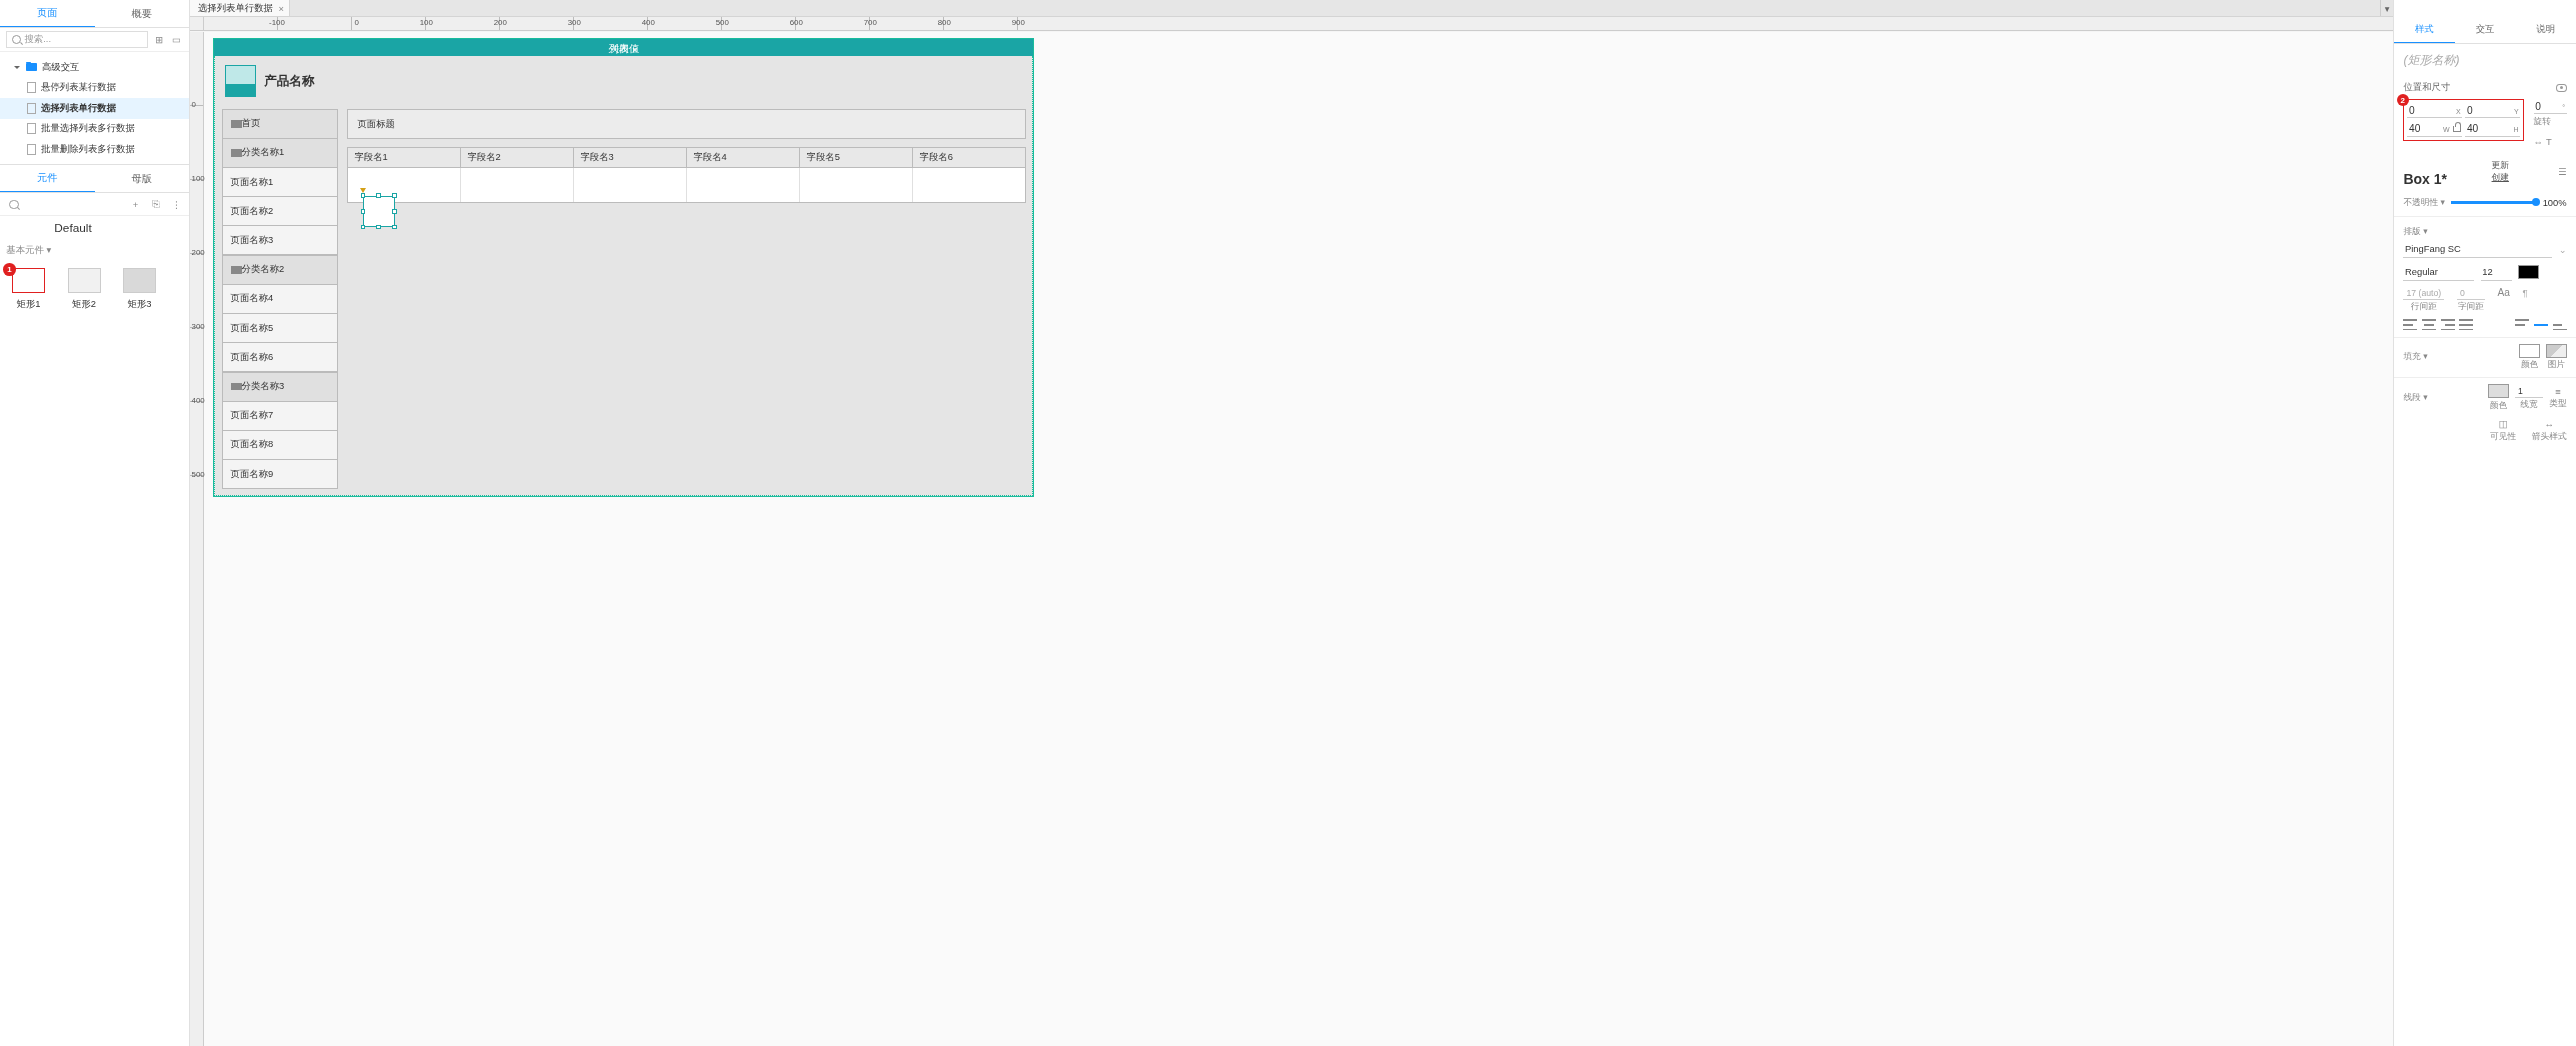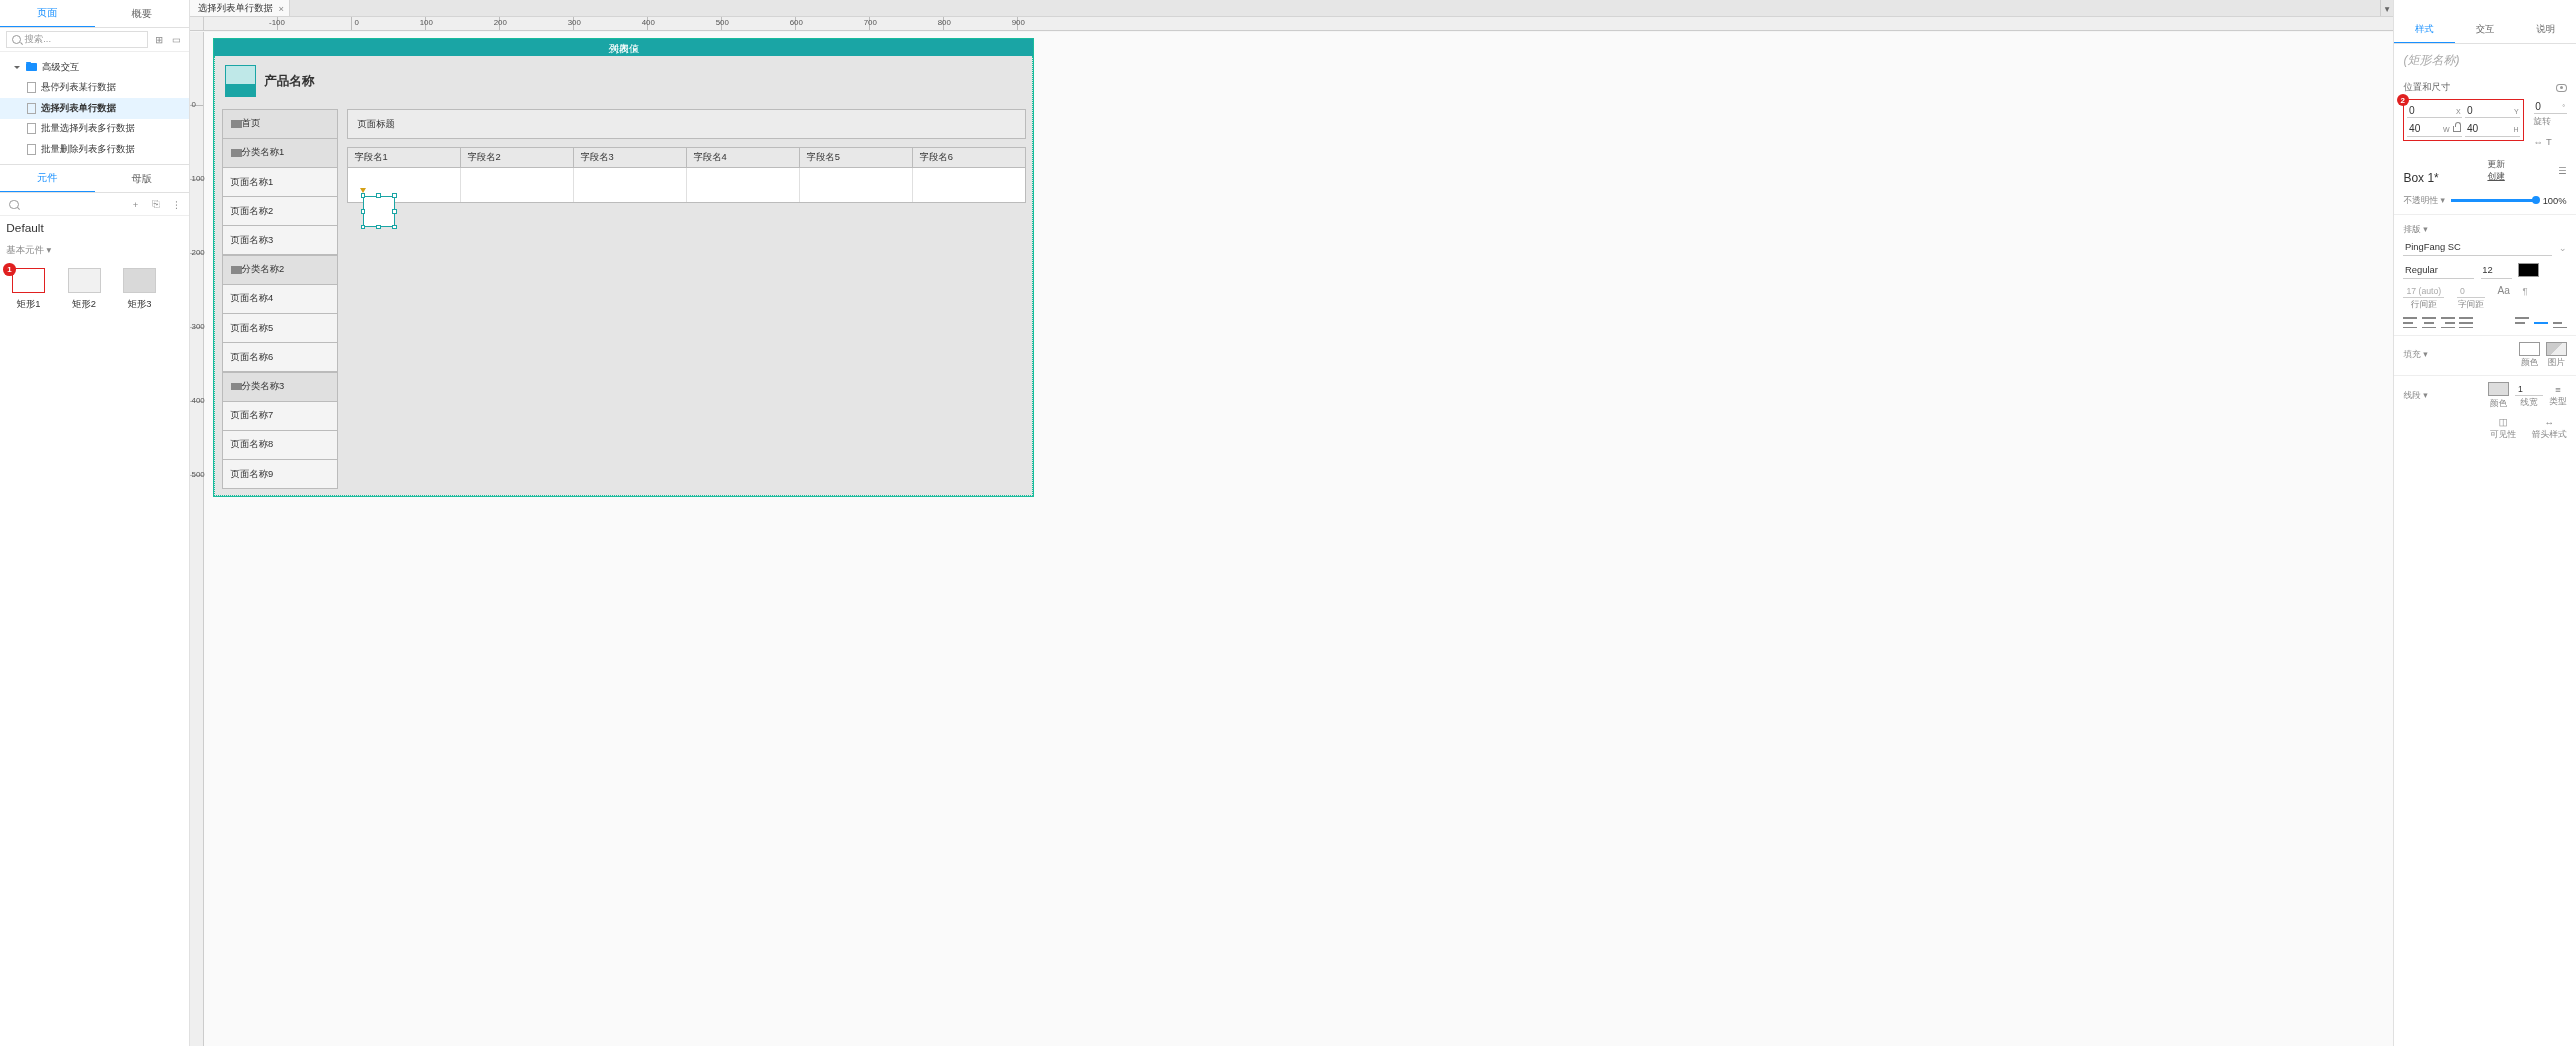--- a/index.html
+++ b/index.html
@@ -20,21 +20,21 @@
 .tree-row { height: 20.5px; display: flex; align-items: center; padding: 0 6.3px 0 14px; cursor: pointer; gap: 4.7px; }
 .tree-row.lvl1 { padding-left: 27px; }
 .tree-row.active { background: #e6f4ff; font-weight: 600; }
 .folder-ic { width: 11px; height: 7.9px; background: #1890ff; border-radius: 0.8px; position: relative; }
 .folder-ic::before { content: ""; position: absolute; top: -1.6px; left: 0; width: 4.7px; height: 1.6px; background: #1890ff; border-radius: 0.8px 0.8px 0 0; }
 .page-ic { width: 9.4px; height: 11px; border: 0.8px solid #aaa; }
 .caret { width: 0; height: 0; border-left: 3.1px solid transparent; border-right: 3.1px solid transparent; border-top: 3.9px solid #666; margin-right: 1.6px; }
 
 .lp-lib-tabs { display: flex; border-top: 0.8px solid #e0e0e0; border-bottom: 0.8px solid #e0e0e0; }
 .lp-lib-toolbar { display: flex; align-items: center; padding: 3.1px 6.3px; gap: 7.9px; border-bottom: 0.8px solid #eee; }
-.lib-name { padding: 4.7px 6.3px; font-size: 11.8px; }
+.lib-name { padding: 4.7px 6.3px; font-size: 11.8px; margin-left: 48px; }
 .lib-section { padding: 4.7px 6.3px; color: #888; }
 .lib-items { display: flex; gap: 20.5px; padding: 6.3px 11px; }
 .lib-item { display: flex; flex-direction: column; align-items: center; gap: 4.7px; width: 35px; cursor: pointer; position: relative; }
 .lib-swatch { width: 33px; height: 25px; border: 0.8px solid #ccc; }
 .lib-swatch.blank {}
 .lib-swatch.light { background: #f1f1f1; }
 .lib-swatch.grey { background: #d9d9d9; }
 .badge { position: absolute; top: -4.7px; left: -7.9px; width: 12.6px; height: 12.6px; background: #e02020; color: #fff; border-radius: 50%; font-size: 7.9px; display: flex; align-items: center; justify-content: center; font-weight: 600; }
 .highlight-red { border: 1.6px solid #e02020 !important; }
 
@@ -98,21 +98,21 @@
 .xywh-row { display: flex; gap: 3.1px; margin-bottom: 3.1px; }
 .xywh-row:last-child { margin-bottom: 0; }
 .dim-field { flex: 1; display: flex; align-items: baseline; border-bottom: 0.8px solid #ccc; padding: 1.6px 1.6px; gap: 3.1px; }
 .dim-field .val { flex: 1; font-size: 10.2px; }
 .dim-field .lbl { font-size: 7px; color: #888; }
 .rot-field { width: 33px; display: flex; flex-direction: column; margin-left: 4.7px; }
 .badge2 { position: absolute; top: -6.3px; left: -7.9px; width: 12.6px; height: 12.6px; background: #e02020; color: #fff; border-radius: 50%; font-size: 7.9px; display: flex; align-items: center; justify-content: center; font-weight: 600; }
 .lock-ic { width: 7.9px; height: 6.3px; border: 0.8px solid #888; border-top: none; position: relative; }
 .lock-ic::before { content: ""; position: absolute; top: -3.9px; left: 0.8px; width: 4.7px; height: 3.9px; border: 0.8px solid #888; border-bottom: none; border-radius: 3.1px 3.1px 0 0; }
 .comp-row { display: flex; align-items: center; justify-content: space-between; padding: 4.7px 9.4px; }
-.comp-row .cname { font-size: 12px; font-weight: 400; margin-top: 15px; }
+.comp-row .cname { font-size: 14px; font-weight: 700; margin-top: 15px; }
 .comp-row .actions { display: flex; flex-direction: column; align-items: flex-end; font-size: 8.7px; color: #555; gap: 0; }
 .opacity-row { display: flex; align-items: center; padding: 4.7px 9.4px; gap: 6.3px; }
 .slider { flex: 1; height: 2.4px; background: #cde7ff; position: relative; }
 .slider::before { content: ""; position: absolute; left: 0; width: 100%; height: 2.4px; background: #1890ff; }
 .slider::after { content: ""; position: absolute; right: -3.9px; top: -3.1px; width: 7.9px; height: 7.9px; border-radius: 50%; background: #1890ff; }
 .rp-label { color: #888; font-size: 8.7px; }
 .typo-row { padding: 3.1px 9.4px; display: flex; gap: 6.3px; align-items: center; }
 .font-sel { flex: 1; border-bottom: 0.8px solid #ccc; padding: 2.4px 1.6px; }
 .align-btns { display: flex; gap: 4.7px; }
 .abtn { width: 14px; height: 11px; display: flex; flex-direction: column; justify-content: space-between; cursor: pointer; }

